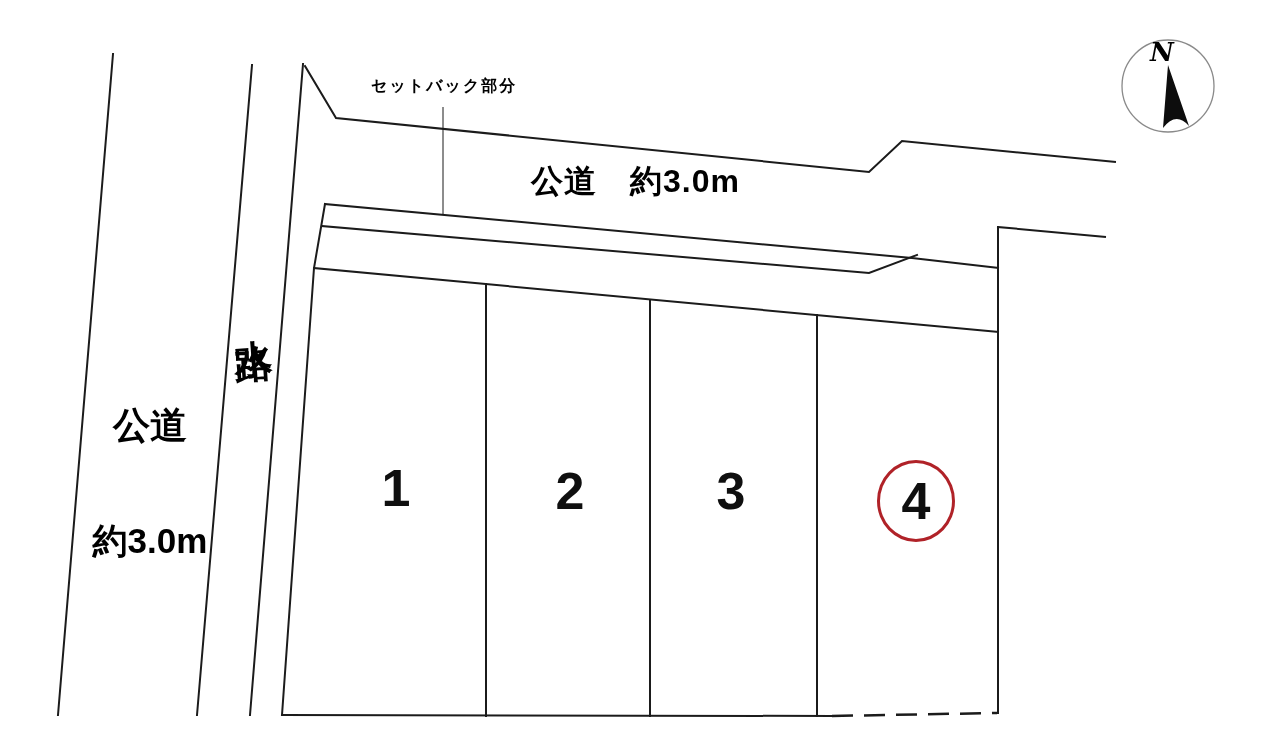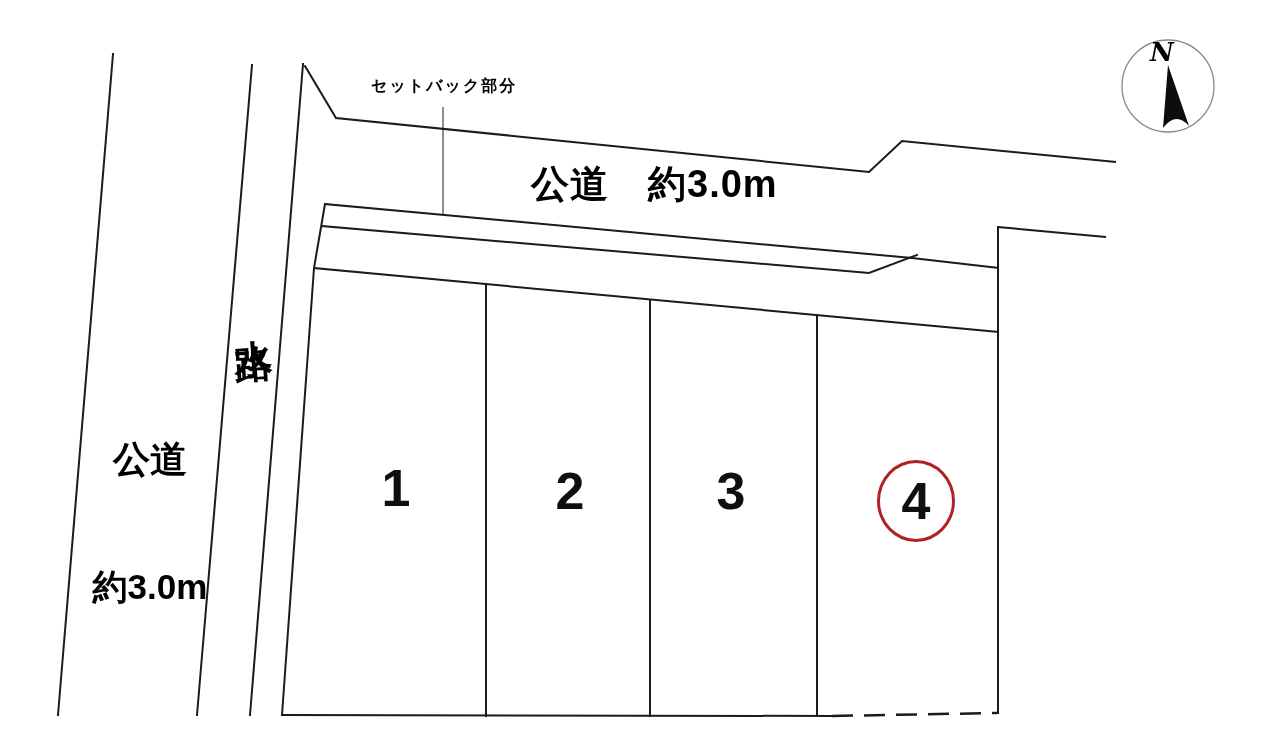--- a/index.html
+++ b/index.html
@@ -60,32 +60,32 @@
   }
   .lbl-setback {
     left: 371px;
     top: 78px;
     font-size: 16px;
     letter-spacing: 2px;
   }
   .lbl-top-road {
     left: 531px;
     top: 165px;
-    font-size: 38px;
+    font-size: 32px;
     letter-spacing: 1px;
   }
   .lbl-left-road {
     left: 75px;
     top: 331px;
     width: 150px;
     text-align: center;
     font-size: 36px;
   }
-  .lbl-left-road .row1 { font-size: 37px; display: block; margin-top: 34px; }
-  .lbl-left-road .row2 { font-size: 35px; display: block; margin-top: 14px; }
+  .lbl-left-road .row1 { font-size: 37px; display: block; }
+  .lbl-left-road .row2 { font-size: 35px; display: block; margin-top: 2px; }
   .lbl-waterway {
     left: 229px;
     top: 310px;
     font-size: 38px;
     writing-mode: vertical-rl;
     text-orientation: upright;
     letter-spacing: 5px;
     transform: rotate(-4deg);
   }
   .lbl-north {

